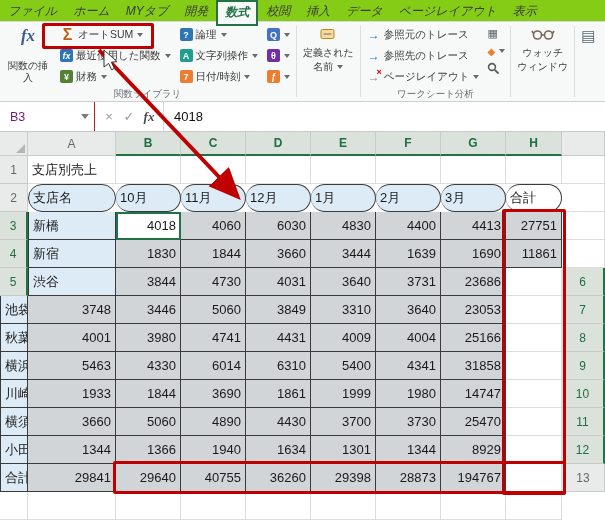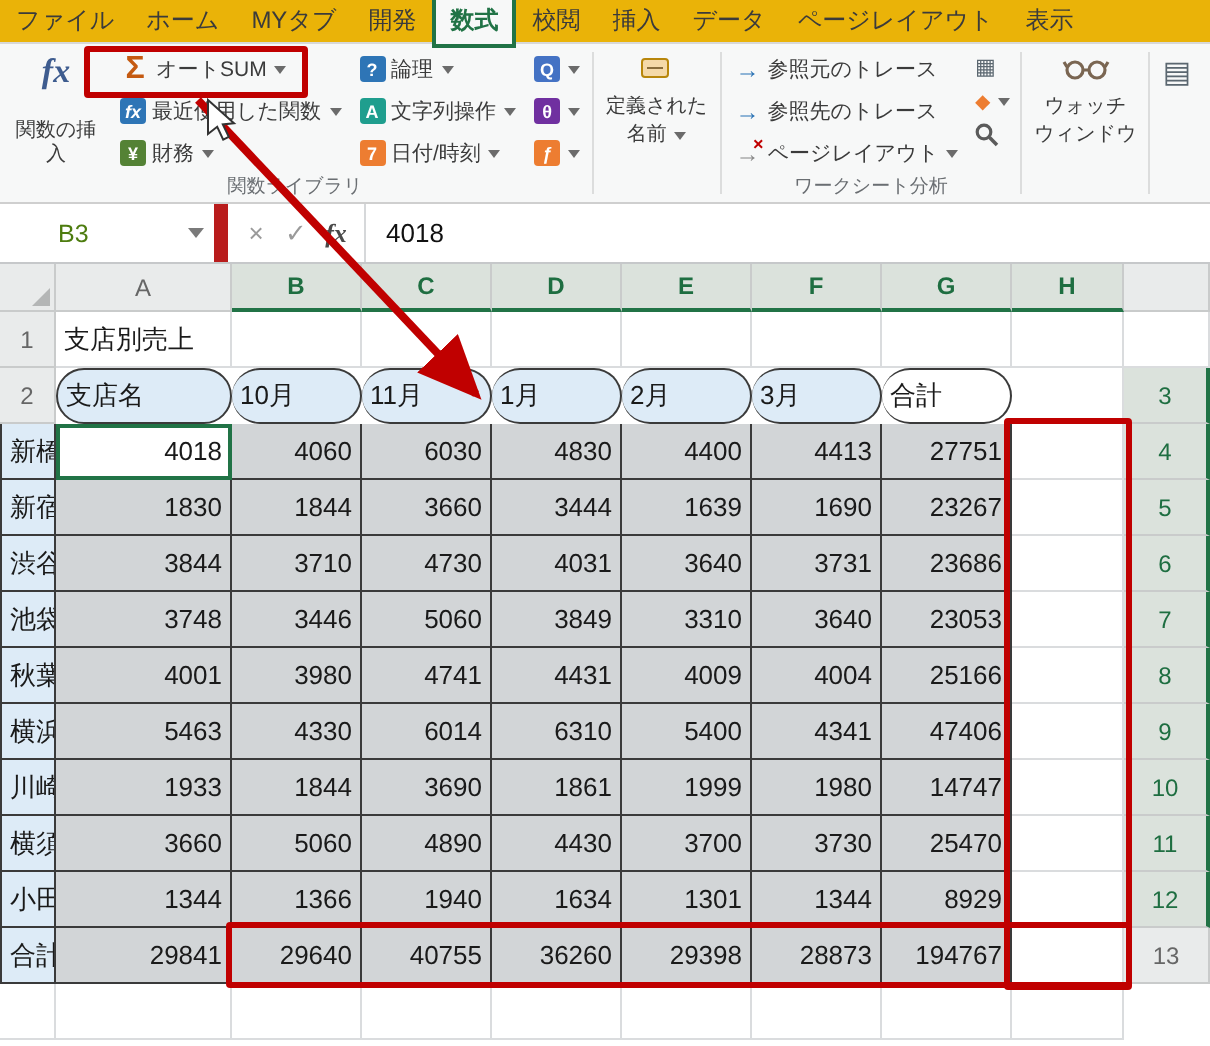--- a/index.html
+++ b/index.html
@@ -2,21 +2,21 @@
 <html><head>
 <meta charset="utf-8">
 <style>
   * { box-sizing: border-box; margin: 0; padding: 0; }
   html,body { background:#888; }
   body { font-family: "Liberation Sans", "DejaVu Sans", sans-serif; }
   #app { position:relative; width:605px; height:523px; background:#fff; overflow:hidden; }
 
   
   .tabbar { position:absolute; left:0; top:0; width:605px; height:22px;
-    background:#eab308; border-bottom:1px solid #d8d8d8; display:flex; align-items:center; }
+    background:#84cc16; border-bottom:1px solid #d8d8d8; display:flex; align-items:flex-start;font-style:italic; }
   .tab { font-size:12px; color:#3b3b3b; padding:3px 8px 4px; white-space:nowrap; cursor:default; }
   .tab.active { background:#f7f8f8; color:#217346; font-weight:bold;
     border:1px solid #d8d8d8; border-bottom:1px solid #f7f8f8; margin-bottom:-1px; }
 
   
   .ribbon { position:absolute; left:0; top:22px; width:605px; height:80px;
     background:#f7f8f8; border-bottom:1px solid #cfcfcf; display:flex; }
   .rgroup { display:flex; flex-direction:column; height:100%; }
   .rcontent { flex:1; display:flex; padding:2px 2px 0 2px; }
   .grouplabel { height:14px; font-size:9.5px; color:#6a6e72; text-align:center; line-height:13px; white-space:nowrap; }
@@ -50,21 +50,21 @@
   .ra { color:#8a8a8a; font-weight:bold; font-size:12px; }
   .rx { position:absolute; right:-1px; top:-3px; color:#c00000; font-size:9px; font-weight:bold; }
   .mini { height:18px; padding:1px 2px; }
   .g-show { color:#5b6770; font-size:11px; }
   .g-err  { color:#ed7d31; font-size:10px; }
 
   
   .fbar { position:absolute; left:0; top:102px; width:605px; height:30px; background:#fff;
     border-bottom:1px solid #c6c8ca; display:flex; align-items:stretch; }
   .namebox { width:95px; display:flex; align-items:center; justify-content:space-between;
-    padding:0 5px 0 10px; font-size:12.5px; color:#4d7c0f; border-right:7px solid #b91c1c;margin-left:19px; }
+    padding:0 5px 0 10px; font-size:12.5px; color:#701a75; border-right:1px solid #b91c1c; }
   .nb-dd { width:0; height:0; border-left:4px solid transparent; border-right:4px solid transparent;
     border-top:5px solid #7a7a7a; }
   .fbtns { display:flex; align-items:center; padding:0 4px; border-right:1px solid #d6d8da; }
   .fbtn { width:20px; text-align:center; font-size:13px; color:#9a9a9a; cursor:default; }
   .fbtn.fxb { font-family:"Liberation Serif","DejaVu Serif",serif; font-style:italic; font-weight:bold;
     color:#4a4a4a; font-size:13px; }
   .fvalue { flex:1; display:flex; align-items:center; padding-left:10px; font-size:13px; color:#111; }
 
   
   .grid { position:absolute; left:0; top:132px; width:605px; height:391px; background:#fff;
@@ -300,20 +300,21 @@
       <div class="cell"></div>
       <div class="cell"></div>
       <div class="cell"></div>
       <div class="cell"></div>
       <div class="cell"></div>
       <div class="cell"></div>
       <div class="cell hdr rowhdr">2</div>
       <div class="cell tb tbt blue tbl">支店名</div>
       <div class="cell tb tbt blue">10月</div>
       <div class="cell tb tbt blue">11月</div>
+      <div class="cell tb tbt blue">12月</div>
       <div class="cell tb tbt blue">1月</div>
       <div class="cell tb tbt blue">2月</div>
       <div class="cell tb tbt blue">3月</div>
       <div class="cell tb tbt white">合計</div>
       <div class="cell"></div>
       <div class="cell hdr rowhdr selhdr-row">3</div>
       <div class="cell tb tbl blue">新橋</div>
       <div class="cell tb num active">4018</div>
       <div class="cell tb num sel">4060</div>
       <div class="cell tb num sel">6030</div>
@@ -323,26 +324,25 @@
       <div class="cell tb num sel">27751</div>
       <div class="cell"></div>
       <div class="cell hdr rowhdr selhdr-row">4</div>
       <div class="cell tb tbl blue">新宿</div>
       <div class="cell tb num sel">1830</div>
       <div class="cell tb num sel">1844</div>
       <div class="cell tb num sel">3660</div>
       <div class="cell tb num sel">3444</div>
       <div class="cell tb num sel">1639</div>
       <div class="cell tb num sel">1690</div>
-      <div class="cell tb num sel">23267</div>
+      <div class="cell tb num sel">11861</div>
       <div class="cell"></div>
       <div class="cell hdr rowhdr selhdr-row">5</div>
       <div class="cell tb tbl blue">渋谷</div>
       <div class="cell tb num sel">3844</div>
-      <div class="cell tb num sel">3710</div>
       <div class="cell tb num sel">4730</div>
       <div class="cell tb num sel">4031</div>
       <div class="cell tb num sel">3640</div>
       <div class="cell tb num sel">3731</div>
       <div class="cell tb num sel">23686</div>
       <div class="cell"></div>
       <div class="cell hdr rowhdr selhdr-row">6</div>
       <div class="cell tb tbl blue">池袋</div>
       <div class="cell tb num sel">3748</div>
       <div class="cell tb num sel">3446</div>
@@ -363,21 +363,21 @@
       <div class="cell tb num sel">25166</div>
       <div class="cell"></div>
       <div class="cell hdr rowhdr selhdr-row">8</div>
       <div class="cell tb tbl blue">横浜</div>
       <div class="cell tb num sel">5463</div>
       <div class="cell tb num sel">4330</div>
       <div class="cell tb num sel">6014</div>
       <div class="cell tb num sel">6310</div>
       <div class="cell tb num sel">5400</div>
       <div class="cell tb num sel">4341</div>
-      <div class="cell tb num sel">47406</div>
+      <div class="cell tb num sel">31858</div>
       <div class="cell"></div>
       <div class="cell hdr rowhdr selhdr-row">9</div>
       <div class="cell tb tbl blue">川崎</div>
       <div class="cell tb num sel">1933</div>
       <div class="cell tb num sel">1844</div>
       <div class="cell tb num sel">3690</div>
       <div class="cell tb num sel">1861</div>
       <div class="cell tb num sel">1999</div>
       <div class="cell tb num sel">1980</div>
       <div class="cell tb num sel">14747</div>

